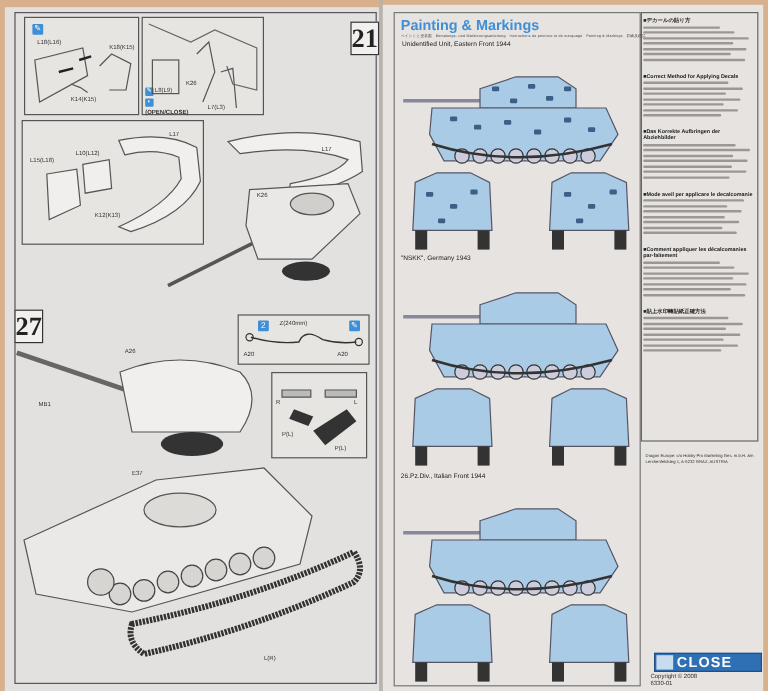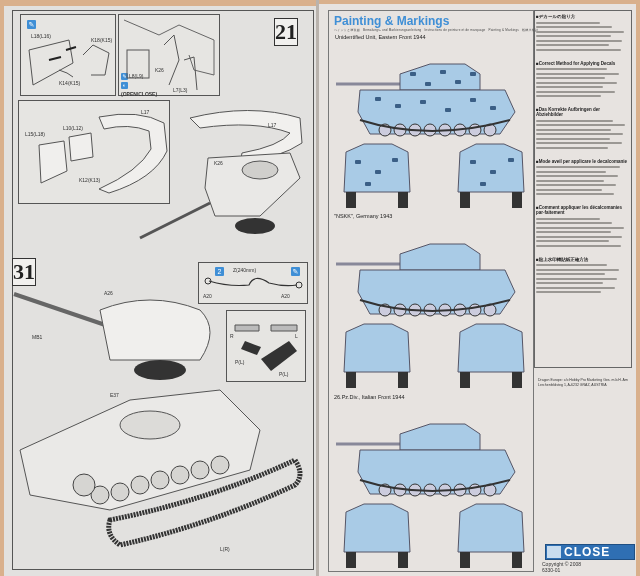--- a/index.html
+++ b/index.html
@@ -29,21 +29,21 @@
 </style>
 </head>
 <body>
 
 <div class="sheet" id="left-sheet"></div>
 <div class="sheet" id="right-sheet"></div>
 <div class="fold"></div>
 
 <div class="frame" style="left:12px;top:10px;width:300px;height:558px;"></div>
 
-<div class="stepnum" style="left:274px;top:18px;width:22px;height:26px;">21</div>
+<div class="stepnum" style="left:292px;top:18px;width:22px;height:26px;">21</div>
 
 <div class="box" style="left:20px;top:14px;width:94px;height:80px;">
   <div class="icon-sq" style="left:6px;top:5px;">✎</div>
   <div class="lbl" style="left:10px;top:18px;">L18(L16)</div>
   <div class="lbl" style="left:70px;top:22px;">K18(K15)</div>
   <div class="lbl" style="left:38px;top:65px;">K14(K15)</div>
   <svg width="94" height="80">
     <path d="M8 35 L48 25 L52 48 L12 70 Z" fill="none" stroke="#555" stroke-width="1"></path>
     <path d="M28 45 L40 42 M45 35 L55 32" stroke="#222" stroke-width="2"></path>
     <path d="M62 40 L72 30 L88 38 L84 60 L70 60" fill="none" stroke="#555" stroke-width="1"></path>
@@ -81,21 +81,21 @@
 <svg style="left:160px;top:98px;" width="150" height="140">
   <path d="M30 20 Q90 5 140 20 L142 45 Q120 60 80 65 L82 55 Q120 48 130 35 Q95 22 40 30 Z" fill="#f1f0ee" stroke="#555"></path>
   <path d="M48 60 L130 55 L140 80 L100 118 L55 118 L45 90 Z" fill="#e9e8e6" stroke="#555"></path>
   <ellipse cx="100" cy="72" rx="18" ry="9" fill="#d0cfcc" stroke="#555"></ellipse>
   <ellipse cx="95" cy="128" rx="20" ry="8" fill="#333"></ellipse>
   <line x1="50" y1="105" x2="-20" y2="140" stroke="#555" stroke-width="3"></line>
 </svg>
 <div class="lbl" style="left:268px;top:122px;">L17</div>
 <div class="lbl" style="left:214px;top:160px;">K26</div>
 
-<div class="stepnum" style="left:12px;top:258px;width:22px;height:26px;">31</div>
+<div class="stepnum" style="left:12px;top:258px;width:22px;height:26px;">27</div>
 
 <div class="box" style="left:198px;top:262px;width:108px;height:40px;">
   <div class="icon-sq" style="left:16px;top:4px;">2</div>
   <div class="icon-sq" style="left:92px;top:4px;">✎</div>
   <div class="lbl" style="left:34px;top:4px;">Z(240mm)</div>
   <div class="lbl" style="left:4px;top:30px;">A20</div>
   <div class="lbl" style="left:82px;top:30px;">A20</div>
   <svg width="108" height="40">
     <path d="M10 18 Q30 24 50 22 Q55 10 70 20 Q85 24 98 22" fill="none" stroke="#333" stroke-width="1.2"></path>
     <circle cx="9" cy="18" r="3" fill="none" stroke="#333"></circle>

